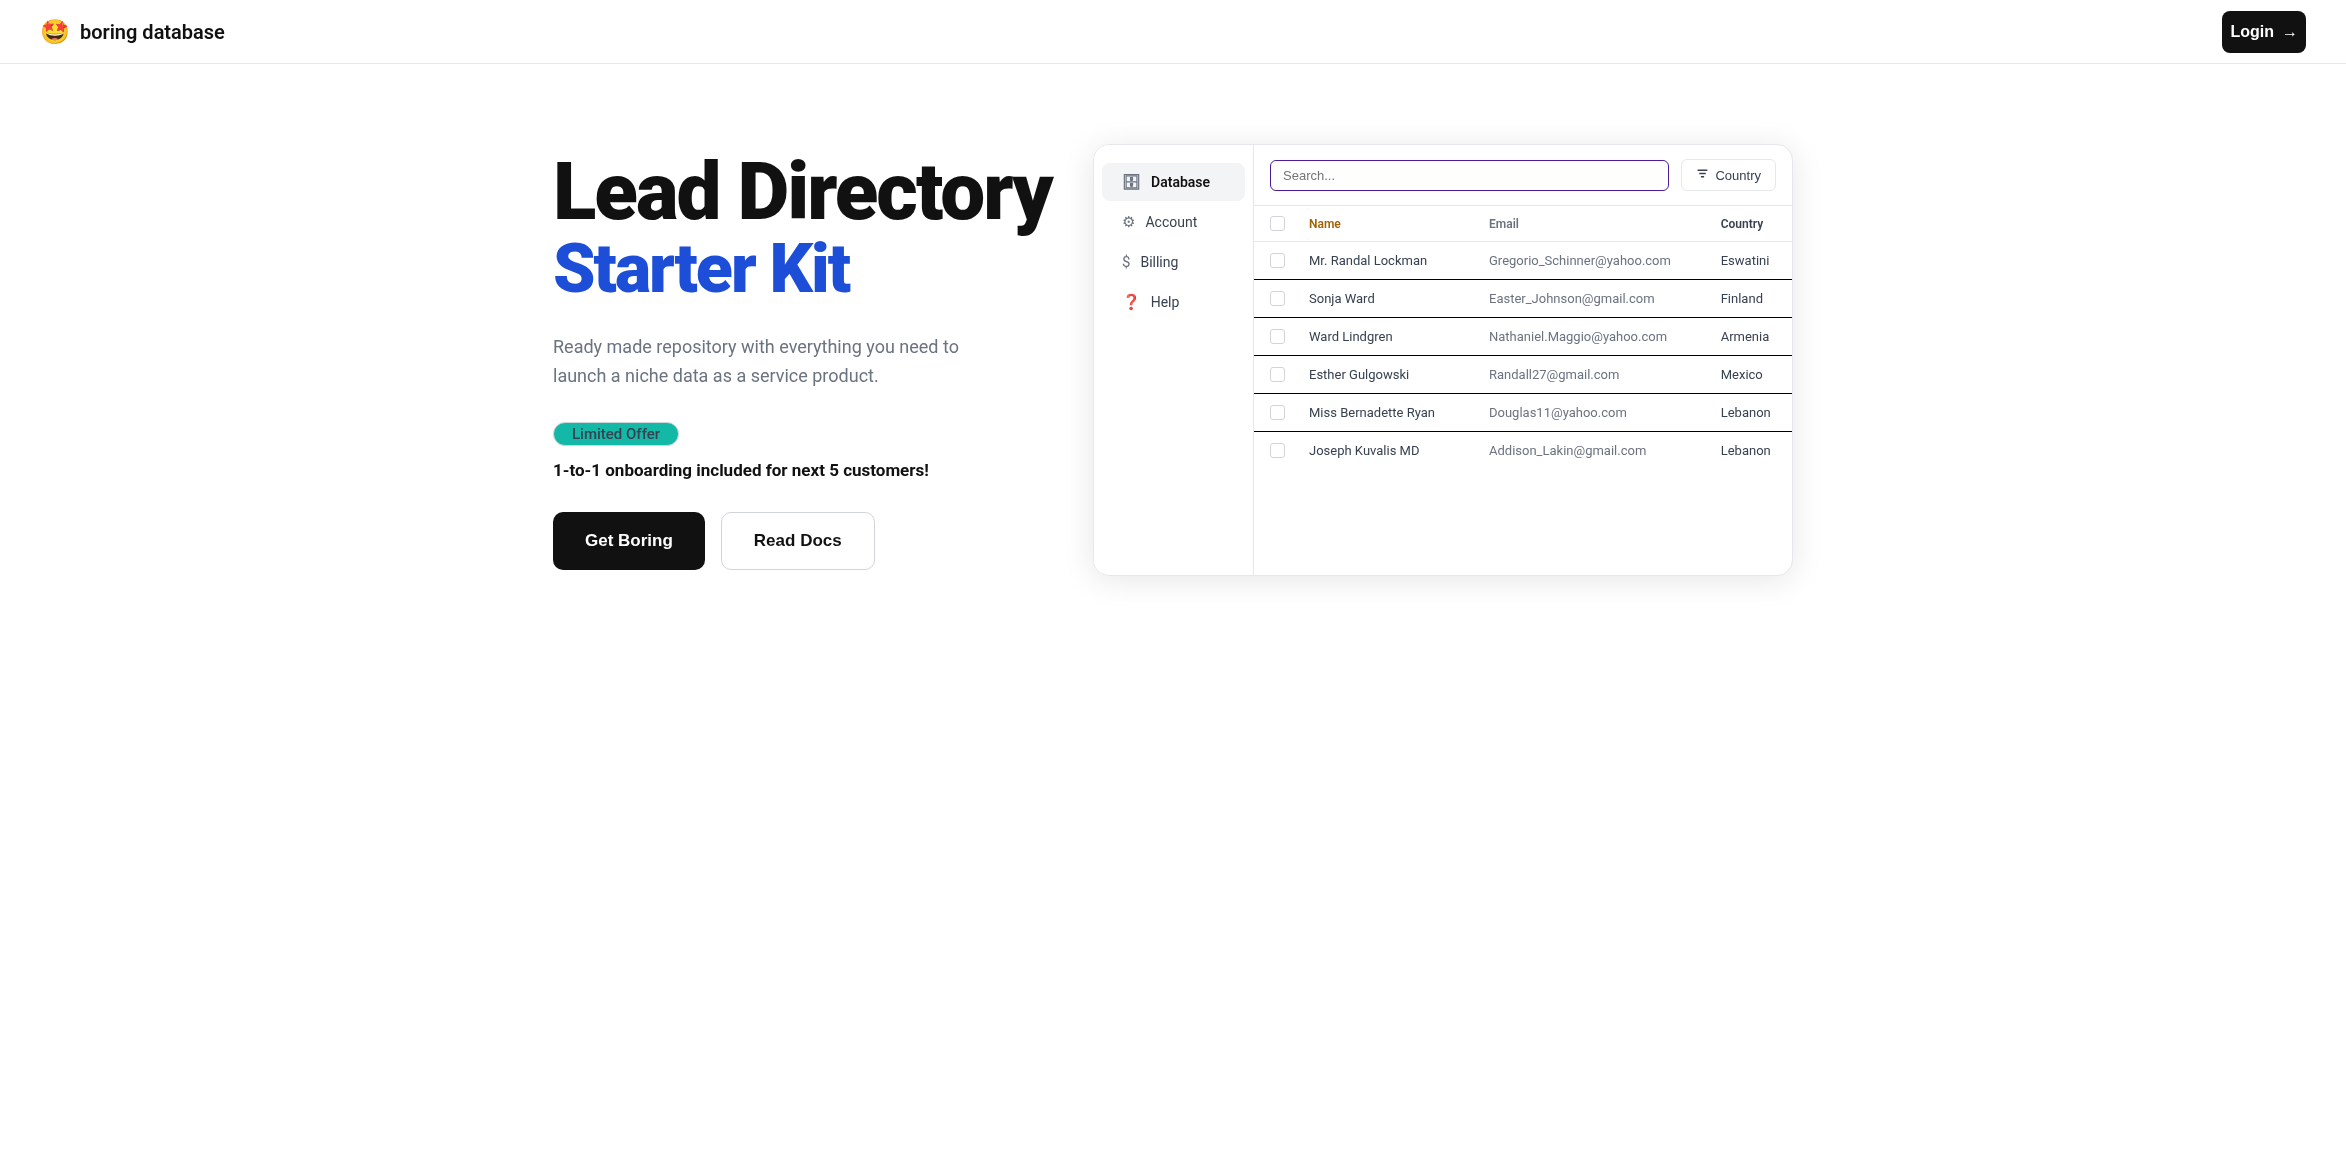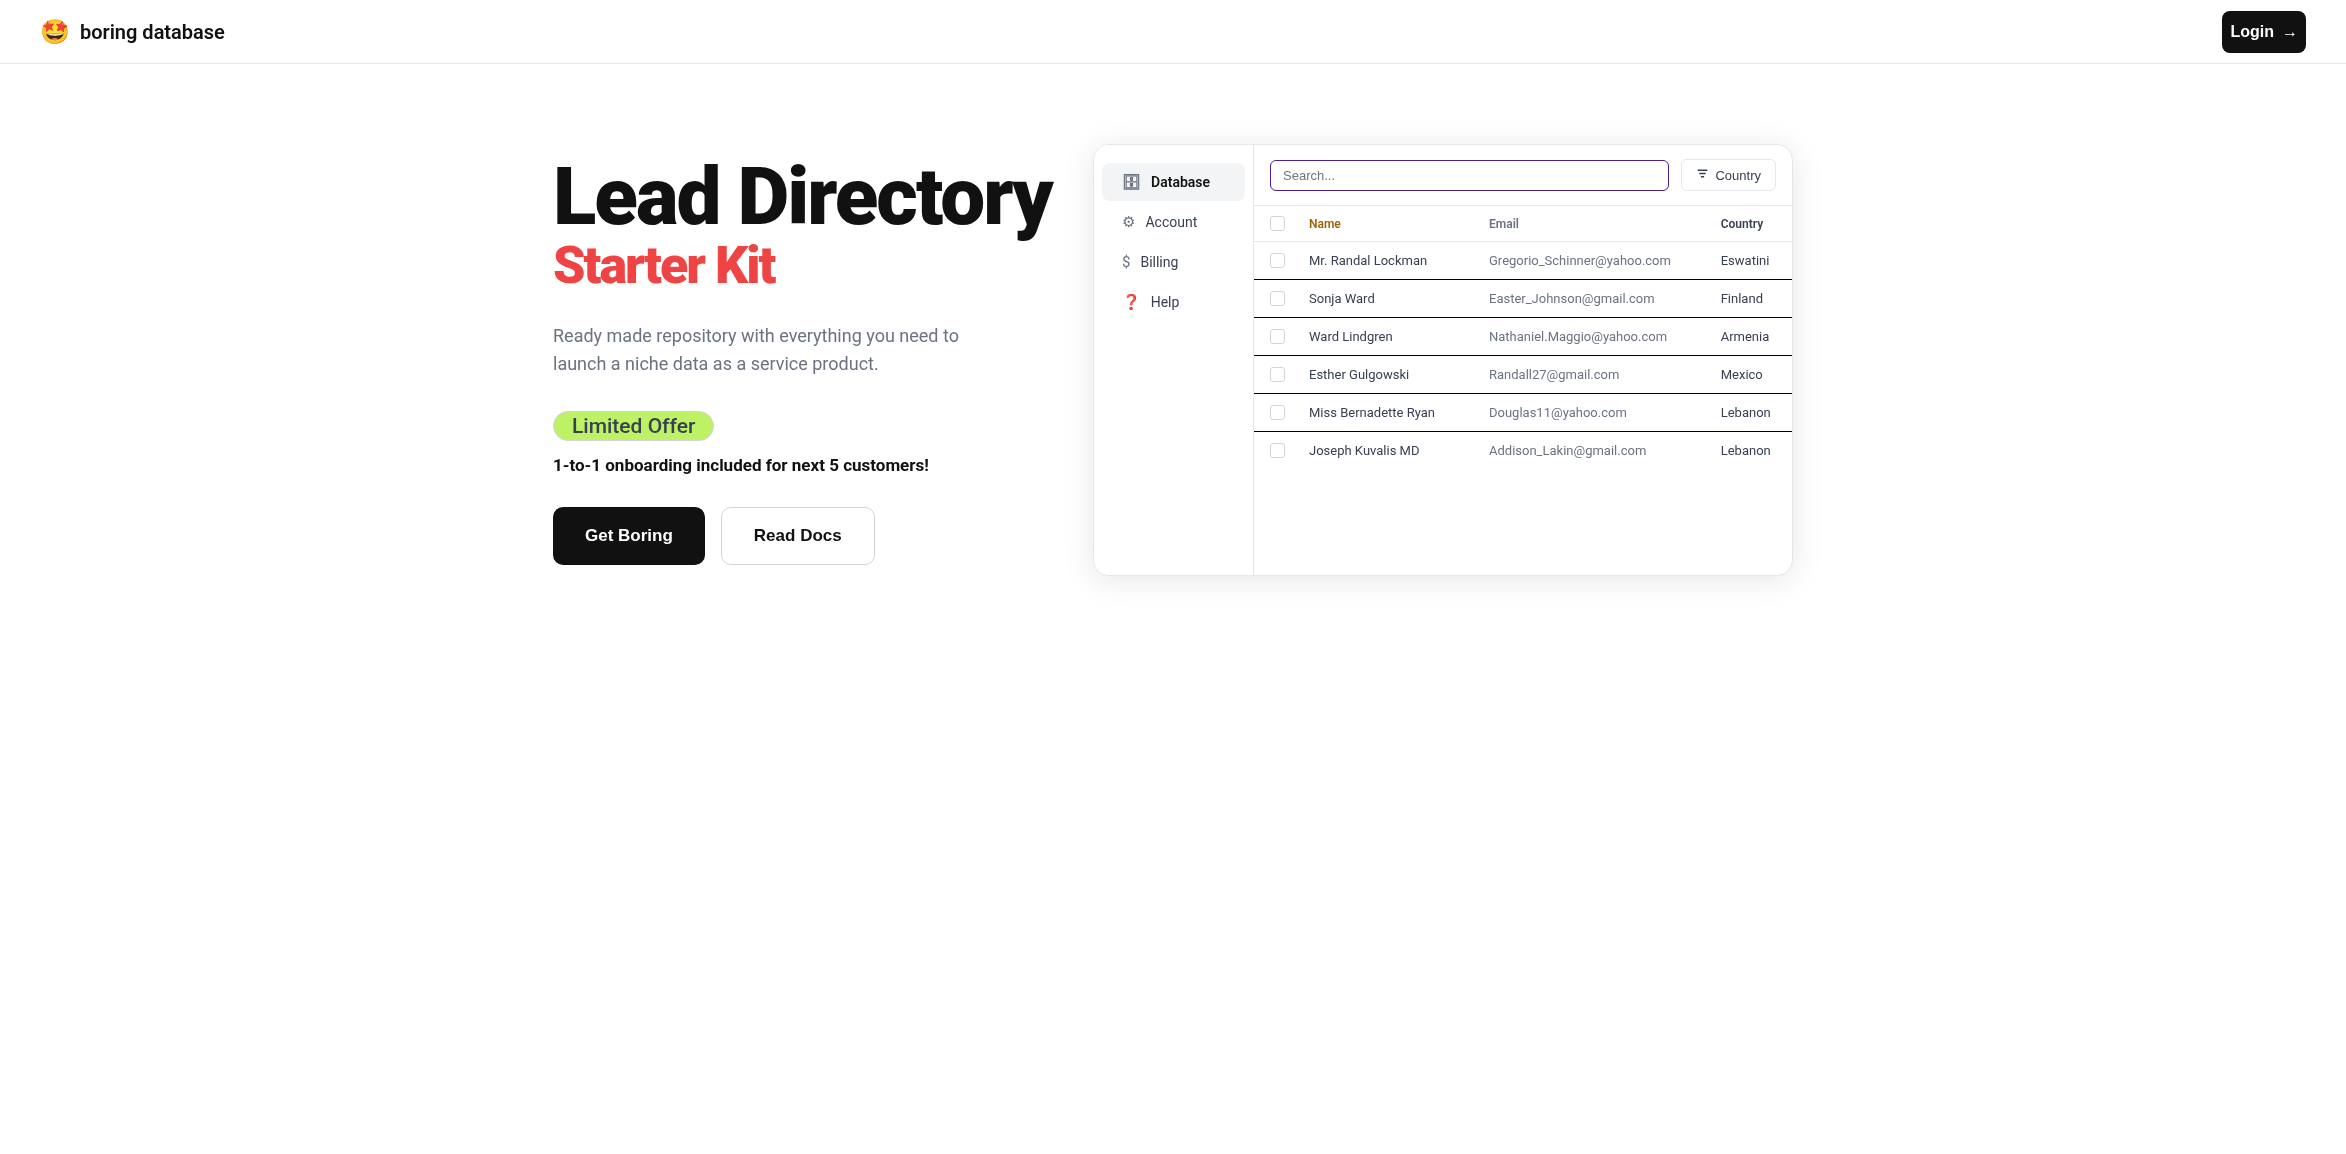--- a/index.html
+++ b/index.html
@@ -59,41 +59,41 @@
       max-width: 560px;
     }
     .hero-title-black {
       font-size: 80px;
       font-weight: 900;
       color: #111;
       line-height: 1.05;
       letter-spacing: -2px;
     }
     .hero-title-gray {
-      font-size: 52px;
+      font-size: 68px;
       font-weight: 900;
-      color: #ef4444;
+      color: #1d4ed8;
       line-height: 1.05;
       letter-spacing: -2px;
       margin-bottom: 28px;
     }
     .hero-description {
       font-size: 18px;
       color: #6b7280;
       line-height: 1.6;
       margin-bottom: 32px;
       max-width: 420px;
     }
     .limited-offer-badge {
       display: inline-block;
-      background: #bef264;
+      background: #14b8a6;
       border: 1px solid #d1d5db;
       border-radius: 999px;
       padding: 2px 18px;
-      font-size: 21px;
+      font-size: 15px;
       color: #374151;
       margin-bottom: 14px;
       font-weight: 500;
     }
     .onboarding-text {
       font-size: 17px;
       font-weight: 700;
       color: #111;
       margin-bottom: 32px;
     }

